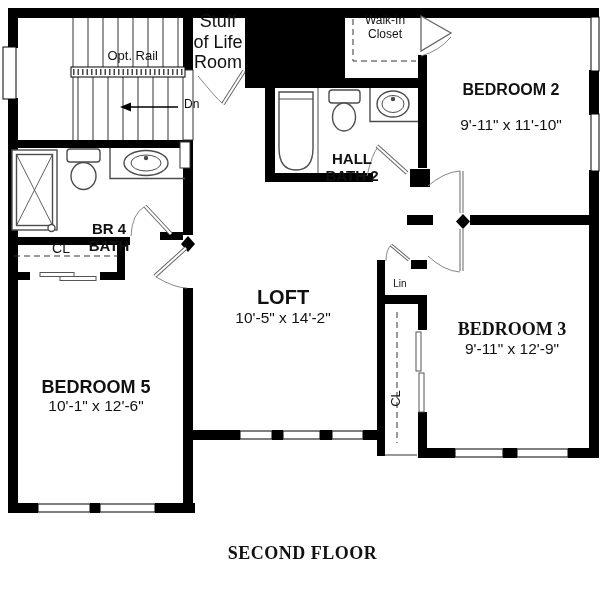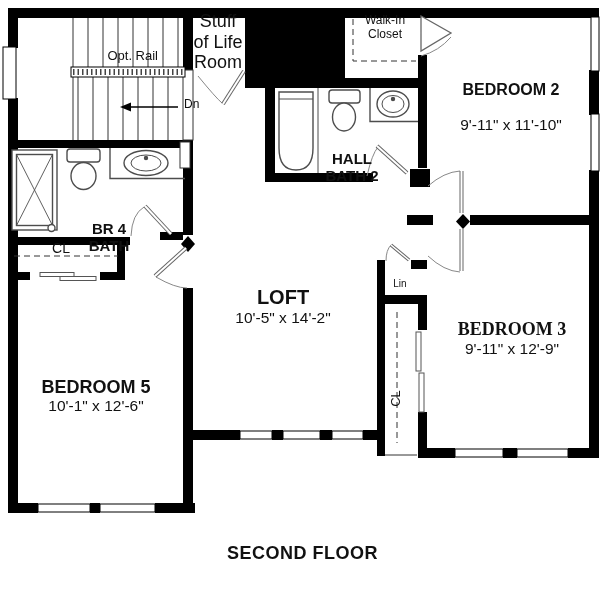--- a/index.html
+++ b/index.html
@@ -229,15 +229,15 @@
   <div class="lbl" style="left:385px;top:278px;width:30px;font-size:10px;">Lin</div>
 
   <div class="lbl rot" style="left:381px;top:391px;width:30px;font-size:13px;">CL</div>
 
   <div class="lbl b" style="left:432px;top:319px;width:160px;font-size:18px;font-family:Liberation Serif, serif;">BEDROOM 3</div>
   <div class="lbl" style="left:432px;top:340px;width:160px;font-size:15.5px;">9'-11" x 12'-9"</div>
 
   <div class="lbl b" style="left:16px;top:377px;width:160px;font-size:18px;">BEDROOM 5</div>
   <div class="lbl" style="left:16px;top:397px;width:160px;font-size:15.5px;">10'-1" x 12'-6"</div>
 
-  <div class="lbl b title" style="left:0px;top:543px;width:605px;font-size:18px;">SECOND FLOOR</div>
+  <div class="lbl b title" style="left:0px;top:543px;width:605px;font-size:18px;font-family:Liberation Serif, serif;">SECOND FLOOR</div>
 
 </div>
 
 </body></html>

